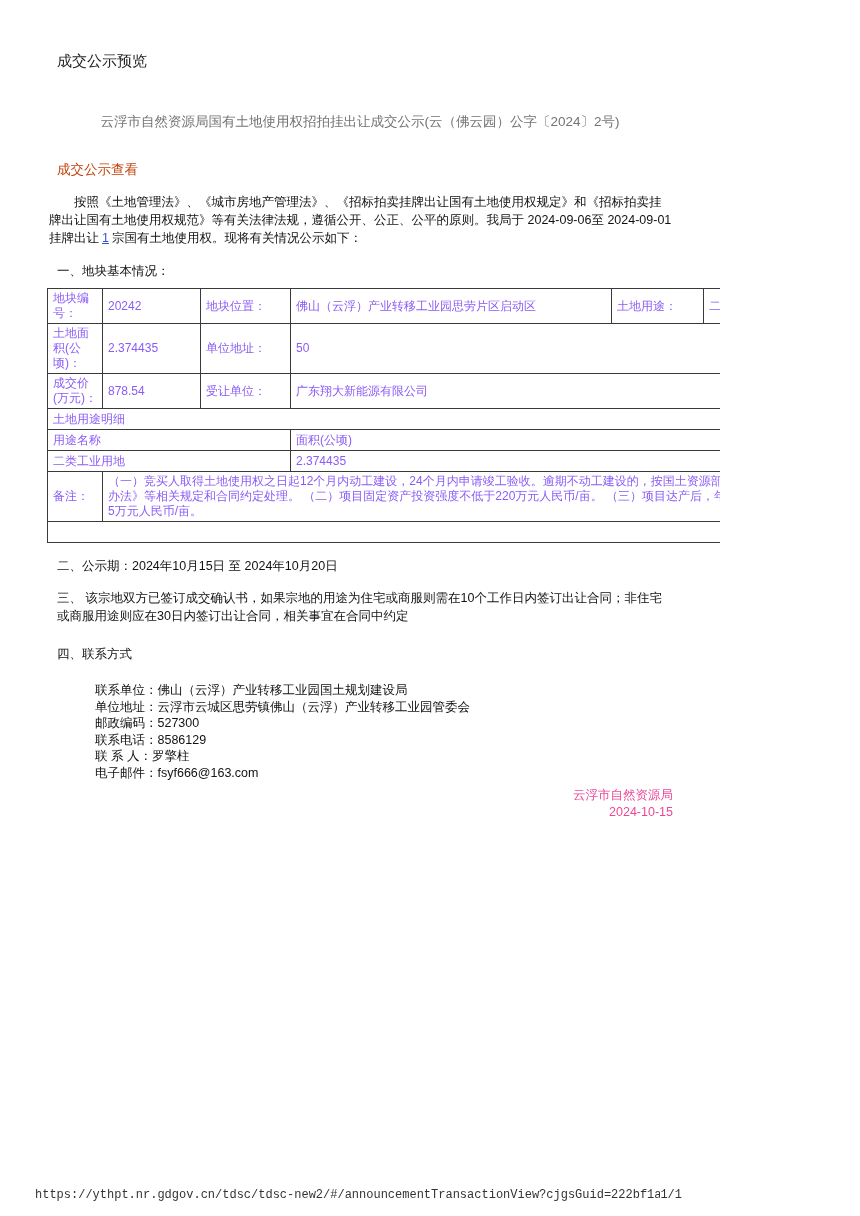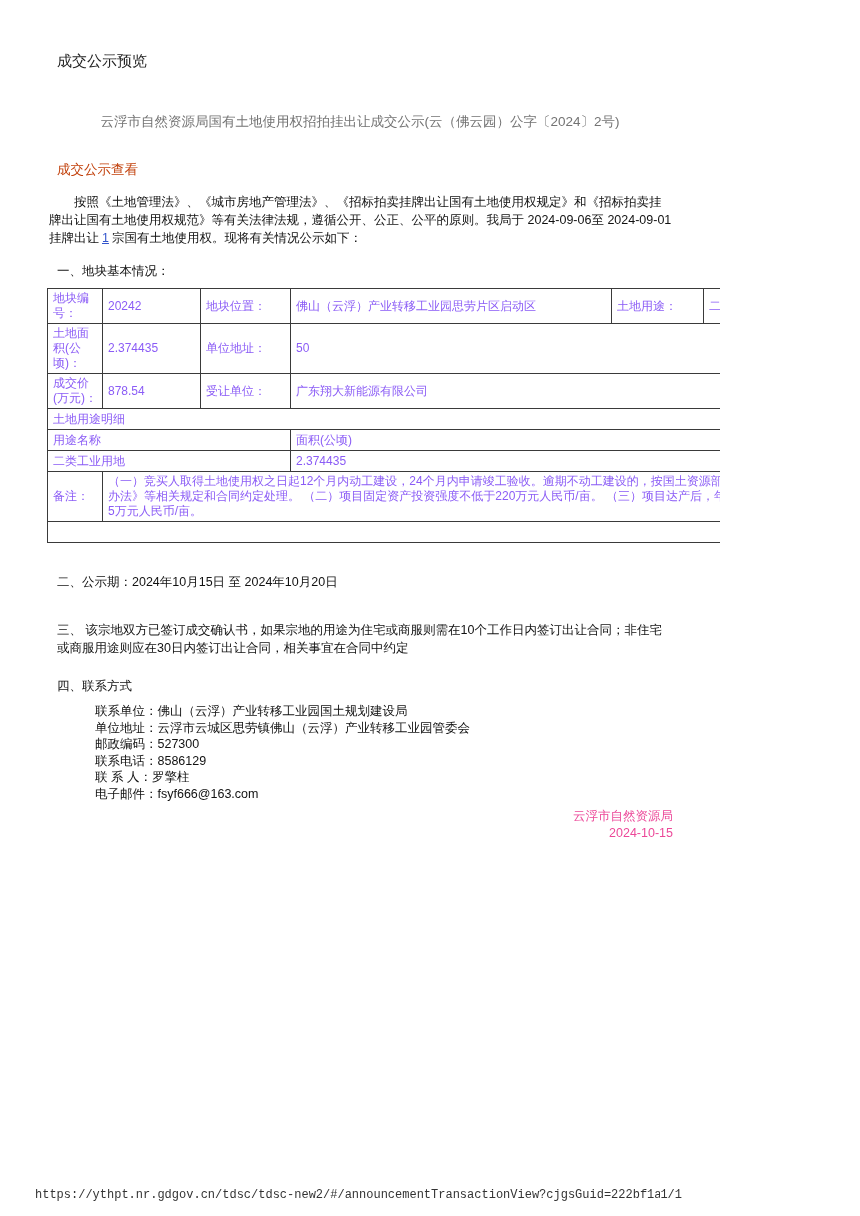--- a/index.html
+++ b/index.html
@@ -65,28 +65,28 @@
     padding:2px 5px;
     vertical-align:middle;
     word-break:break-all;
     line-height:15px;
   }
   tr.r-tall td{height:29px;}
   tr.r-short td{height:16px;}
   tr.r-remark td{height:42px;}
   tr.r-empty td{height:16px;}
   .sec-line{
-    margin-top:30px;
+    margin-top:14px;
     font-size:12.5px;
     color:#111;
     padding-left:10px;
     line-height:18px;
   }
   .contacts{
-    margin-top:8px;
+    margin-top:19px;
     padding-left:48px;
     font-size:12.5px;
     color:#111;
   }
   .contact-line{line-height:16.5px;}
   .signature{
     text-align:right;
     font-size:12.5px;
     color:#ec4899;
     line-height:17px;

